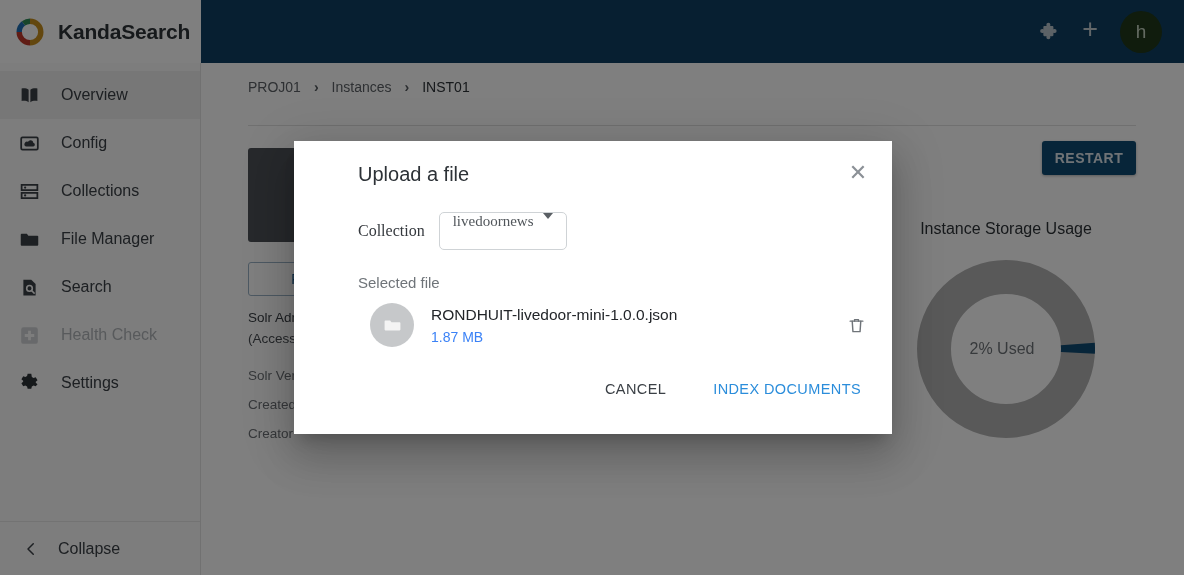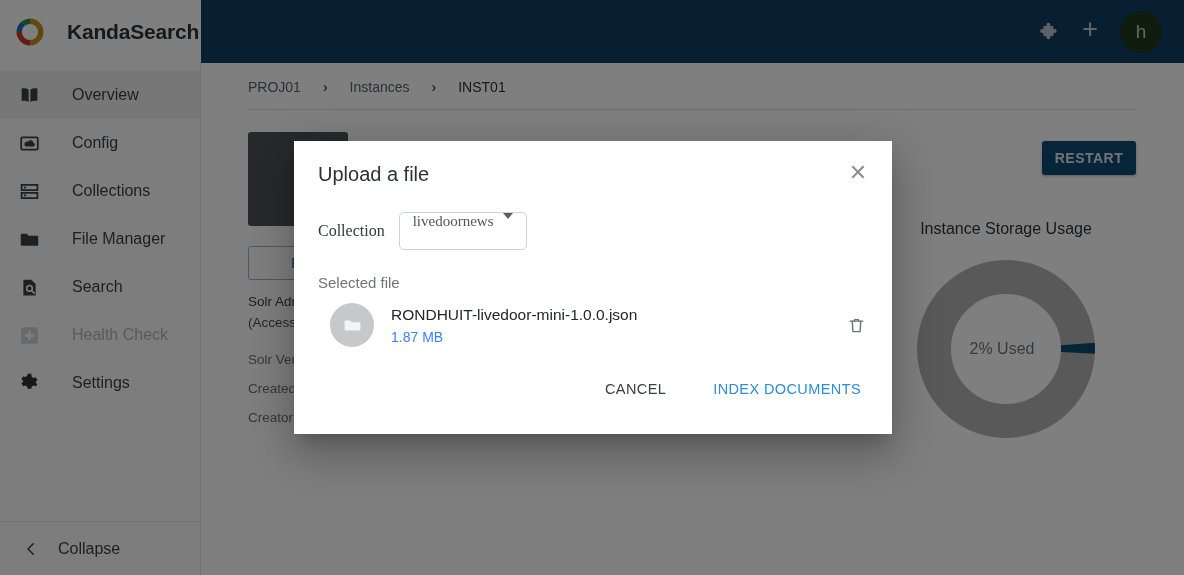--- a/index.html
+++ b/index.html
@@ -18,21 +18,21 @@
   
   .topbar {
     position: absolute; left: 0; top: 0;
     width: 1184px; height: 63px;
     background: #0e3f63;
     display: flex; align-items: center;
   }
   .brandzone {
     width: 201px; height: 63px;
     background: #ffffff;
-    display: flex; align-items: center; gap: 19px;
+    display: flex; align-items: center; gap: 10px;
     padding-left: 12px;
     flex: 0 0 201px;
   }
   .logo-mark { width: 36px; height: 36px; flex: 0 0 36px; }
   .brand-name {
     font-size: 21px; font-weight: bold; color: #2d3237;
     letter-spacing: -0.2px;
   }
   .topbar-spacer { flex: 1 1 auto; }
   .topbar-actions {
@@ -60,21 +60,21 @@
   .sidebar {
     position: absolute; left: 0; top: 63px;
     width: 201px; height: 512px;
     background: #fbfbfb;
     border-right: 1px solid #e3e3e3;
     display: flex; flex-direction: column;
   }
   .nav { flex: 1 1 auto; padding-top: 8px; }
   .nav-item {
     height: 48px; display: flex; align-items: center;
-    gap: 32px; padding-left: 18px; cursor: pointer;
+    gap: 21px; padding-left: 18px; cursor: pointer;
     color: #3b4046; font-size: 16px;
   }
   .nav-item.active { background: #eeeeee; }
   .nav-item.disabled { color: #b0b4b8; cursor: default; }
   .nav-icon {
     width: 22px; height: 22px; flex: 0 0 22px;
     display: flex; align-items: center; justify-content: center;
   }
   .nav-item.disabled .nav-icon { opacity: .55; }
   .collapse-row {
@@ -85,22 +85,22 @@
   }
 
   
   .content {
     position: absolute; left: 201px; top: 63px;
     width: 983px; height: 512px;
     background: #ffffff;
     padding: 16px 48px 0 47px;
   }
   .breadcrumb {
-    display: flex; align-items: center; gap: 22px;
-    font-size: 14px; padding-bottom: 14px;
+    display: flex; align-items: center; gap: 13px;
+    font-size: 14px; padding-bottom: 30px;
     border-bottom: 1px solid #e0e0e0;
   }
   .bc-link { color: #5c6166; cursor: pointer; }
   .bc-sep { color: #565b60; font-size: 14px; font-weight: bold; }
   .bc-current { color: #2d3237; }
 
   .body-row { display: flex; margin-top: 22px; }
   .left-col { width: 640px; }
   .inst-card {
     width: 100px; height: 94px; background: #4e5359;
@@ -157,20 +157,21 @@
     width: 1184px; height: 575px;
     background: rgba(0,0,0,.50);
   }
   .modal {
     position: absolute; left: 294px; top: 141px;
     width: 598px; height: 293px;
     background: #ffffff;
     box-shadow: 0 11px 15px -7px rgba(0,0,0,.2),
                 0 24px 38px 3px rgba(0,0,0,.14),
                 0 9px 46px 8px rgba(0,0,0,.12);
+    padding-left: 40px;
   }
   .modal-head {
     display: flex; align-items: flex-start; justify-content: space-between;
     padding: 22px 22px 0 24px;
   }
   .modal-title { font-size: 20px; color: #2d3237; }
   .modal-close {
     width: 24px; height: 24px; color: #8b9096;
     font-size: 22px; line-height: 20px; text-align: center;
     cursor: pointer; font-weight: 300;

